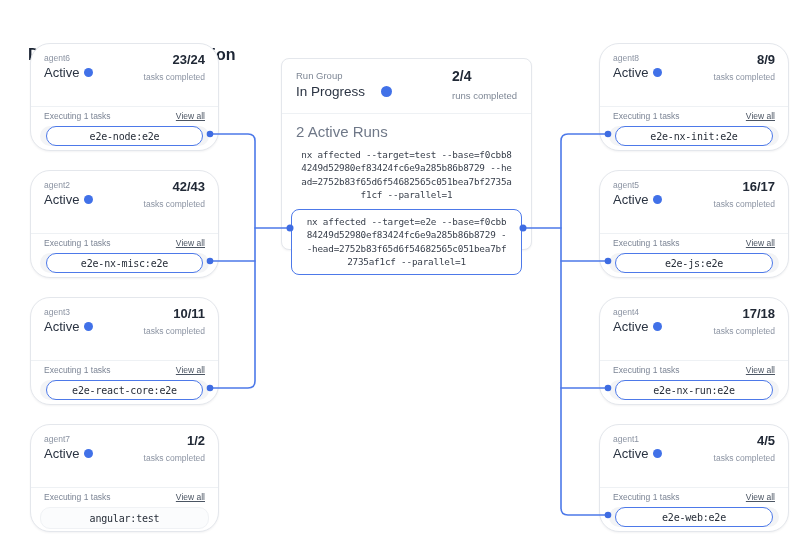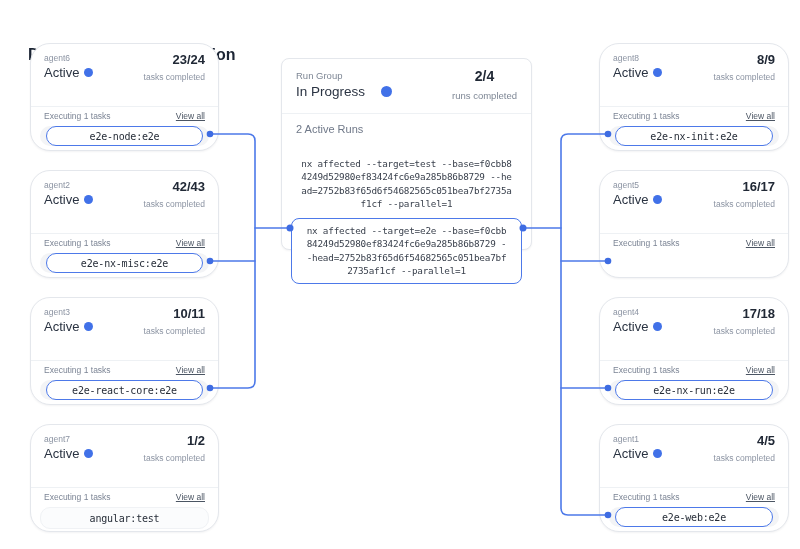--- a/index.html
+++ b/index.html
@@ -34,25 +34,25 @@
 
   
   .center-card { position:absolute; left:281px; top:58px; width:251px; height:192px; background:#fff;
                  border:1px solid #e4e7ec; border-radius:8px; box-sizing:border-box;
                  box-shadow:0 1px 2px rgba(16,24,40,.05); }
   .rg-header { position:relative; height:54px; border-bottom:1px solid #eef1f4; }
   .rg-label { position:absolute; left:14px; top:11px; font-size:9.5px; color:#7e8795; }
   .rg-status { position:absolute; left:14px; top:25px; font-size:13.5px; color:#2a3342;
                display:flex; align-items:center; gap:16px; }
   .rg-status .status-dot { width:11px; height:11px; }
-  .rg-progress { position:absolute; right:14px; top:9px; text-align:center; }
+  .rg-progress { position:absolute; right:14px; top:9px; text-align:left; }
   .rg-num { font-size:14px; font-weight:600; color:#212936; }
   .rg-progress-label { font-size:9.5px; color:#7e8795; margin-top:6px; }
   .rg-body { padding:9px 9px 0 9px; }
-  .active-runs { font-size:11px; color:#6f7888; padding:0 5px; margin-bottom:20px; }
+  .active-runs { font-size:15px; color:#6f7888; padding:0 5px; margin-bottom:6px; }
   .cmd { font-family:"DejaVu Sans Mono", monospace; font-size:9.3px; line-height:1.45;
          color:#3a414d; text-align:center; word-break:break-all; letter-spacing:-.2px; }
   .cmd.plain { padding:2px 10px; margin-bottom:5px; }
   .cmd.highlight { border:1.4px solid #4d79e9; border-radius:8px; padding:5px 12px;
                    background:#fff; box-sizing:border-box; }
 
   
   .connector-svg { position:absolute; left:0; top:0; pointer-events:none; z-index:5; }
 </style>
 </head>
@@ -204,20 +204,23 @@
       </div>
       <div class="agent-progress">
         <div class="progress-num">16/17</div>
         <div class="progress-label">tasks completed</div>
       </div>
     </div>
     <div class="agent-tasks">
       <div class="task-row">
         <span>Executing 1 tasks</span>
         <a class="view-all">View all</a>
+      </div>
+      <div class="task-pill">
+        <div class="pill-core">e2e-js:e2e</div>
       </div>
     </div>
   </div>
 
   <div class="agent-card" style="left:599px;top:297px;width:190px">
     <div class="agent-header">
       <div class="agent-name">agent4</div>
       <div class="agent-status">
         <span>Active</span>
         <span class="status-dot"></span>

